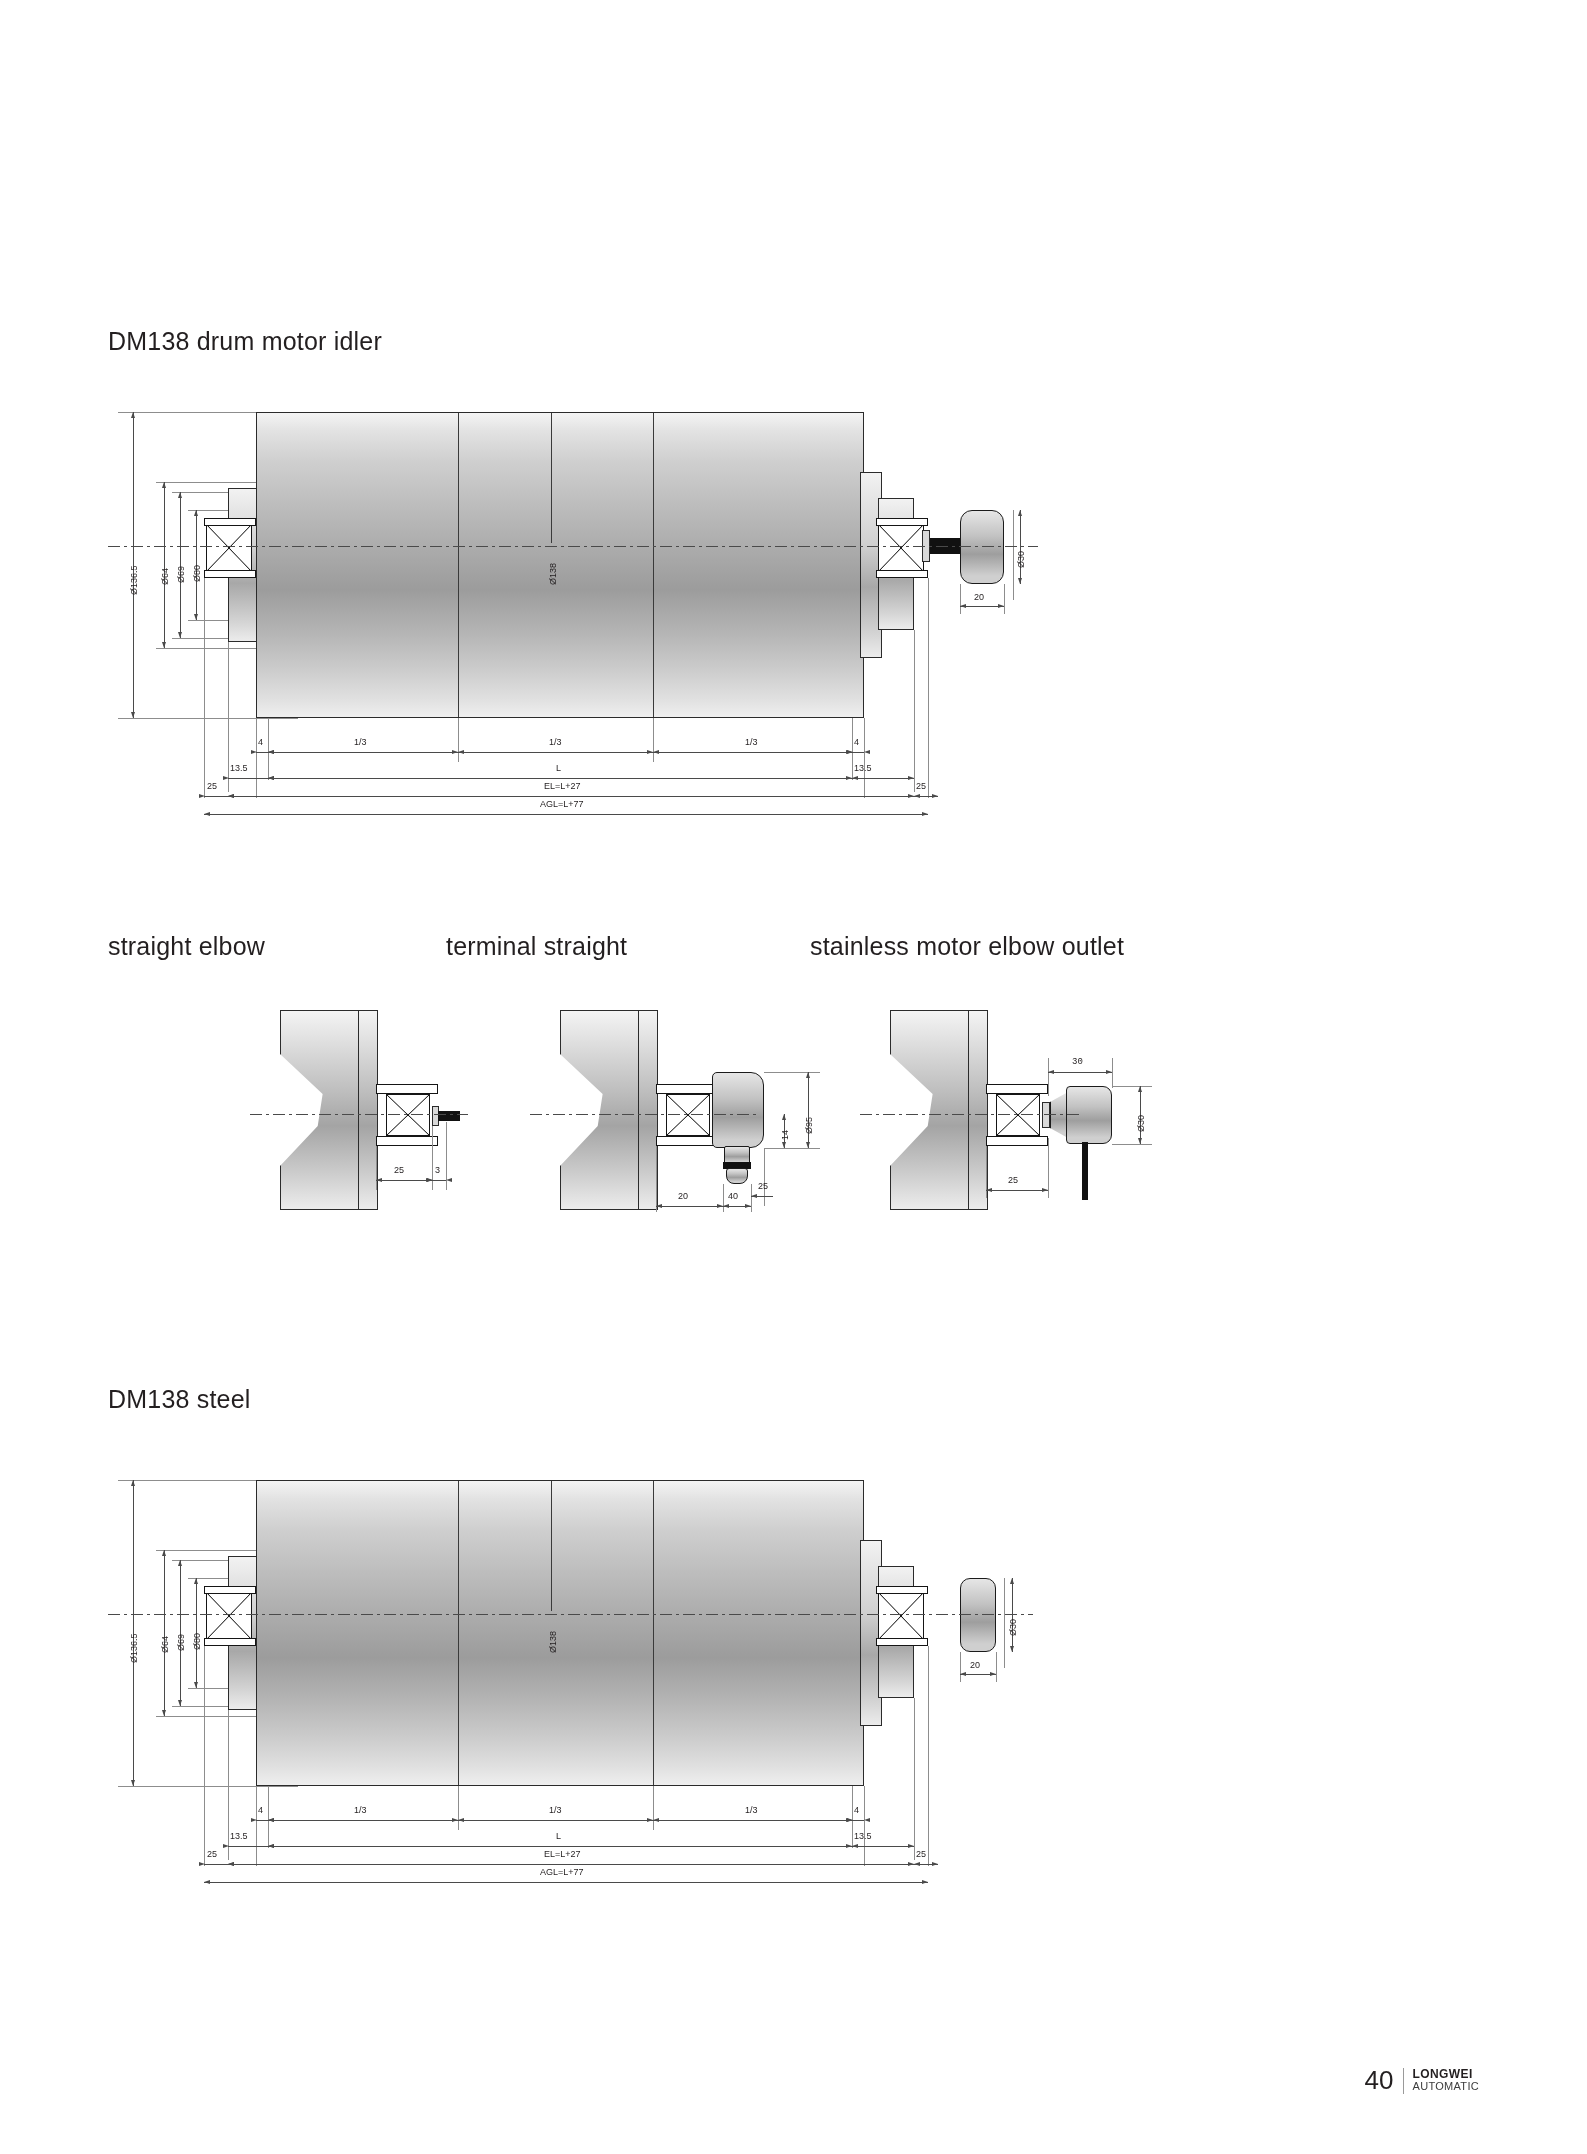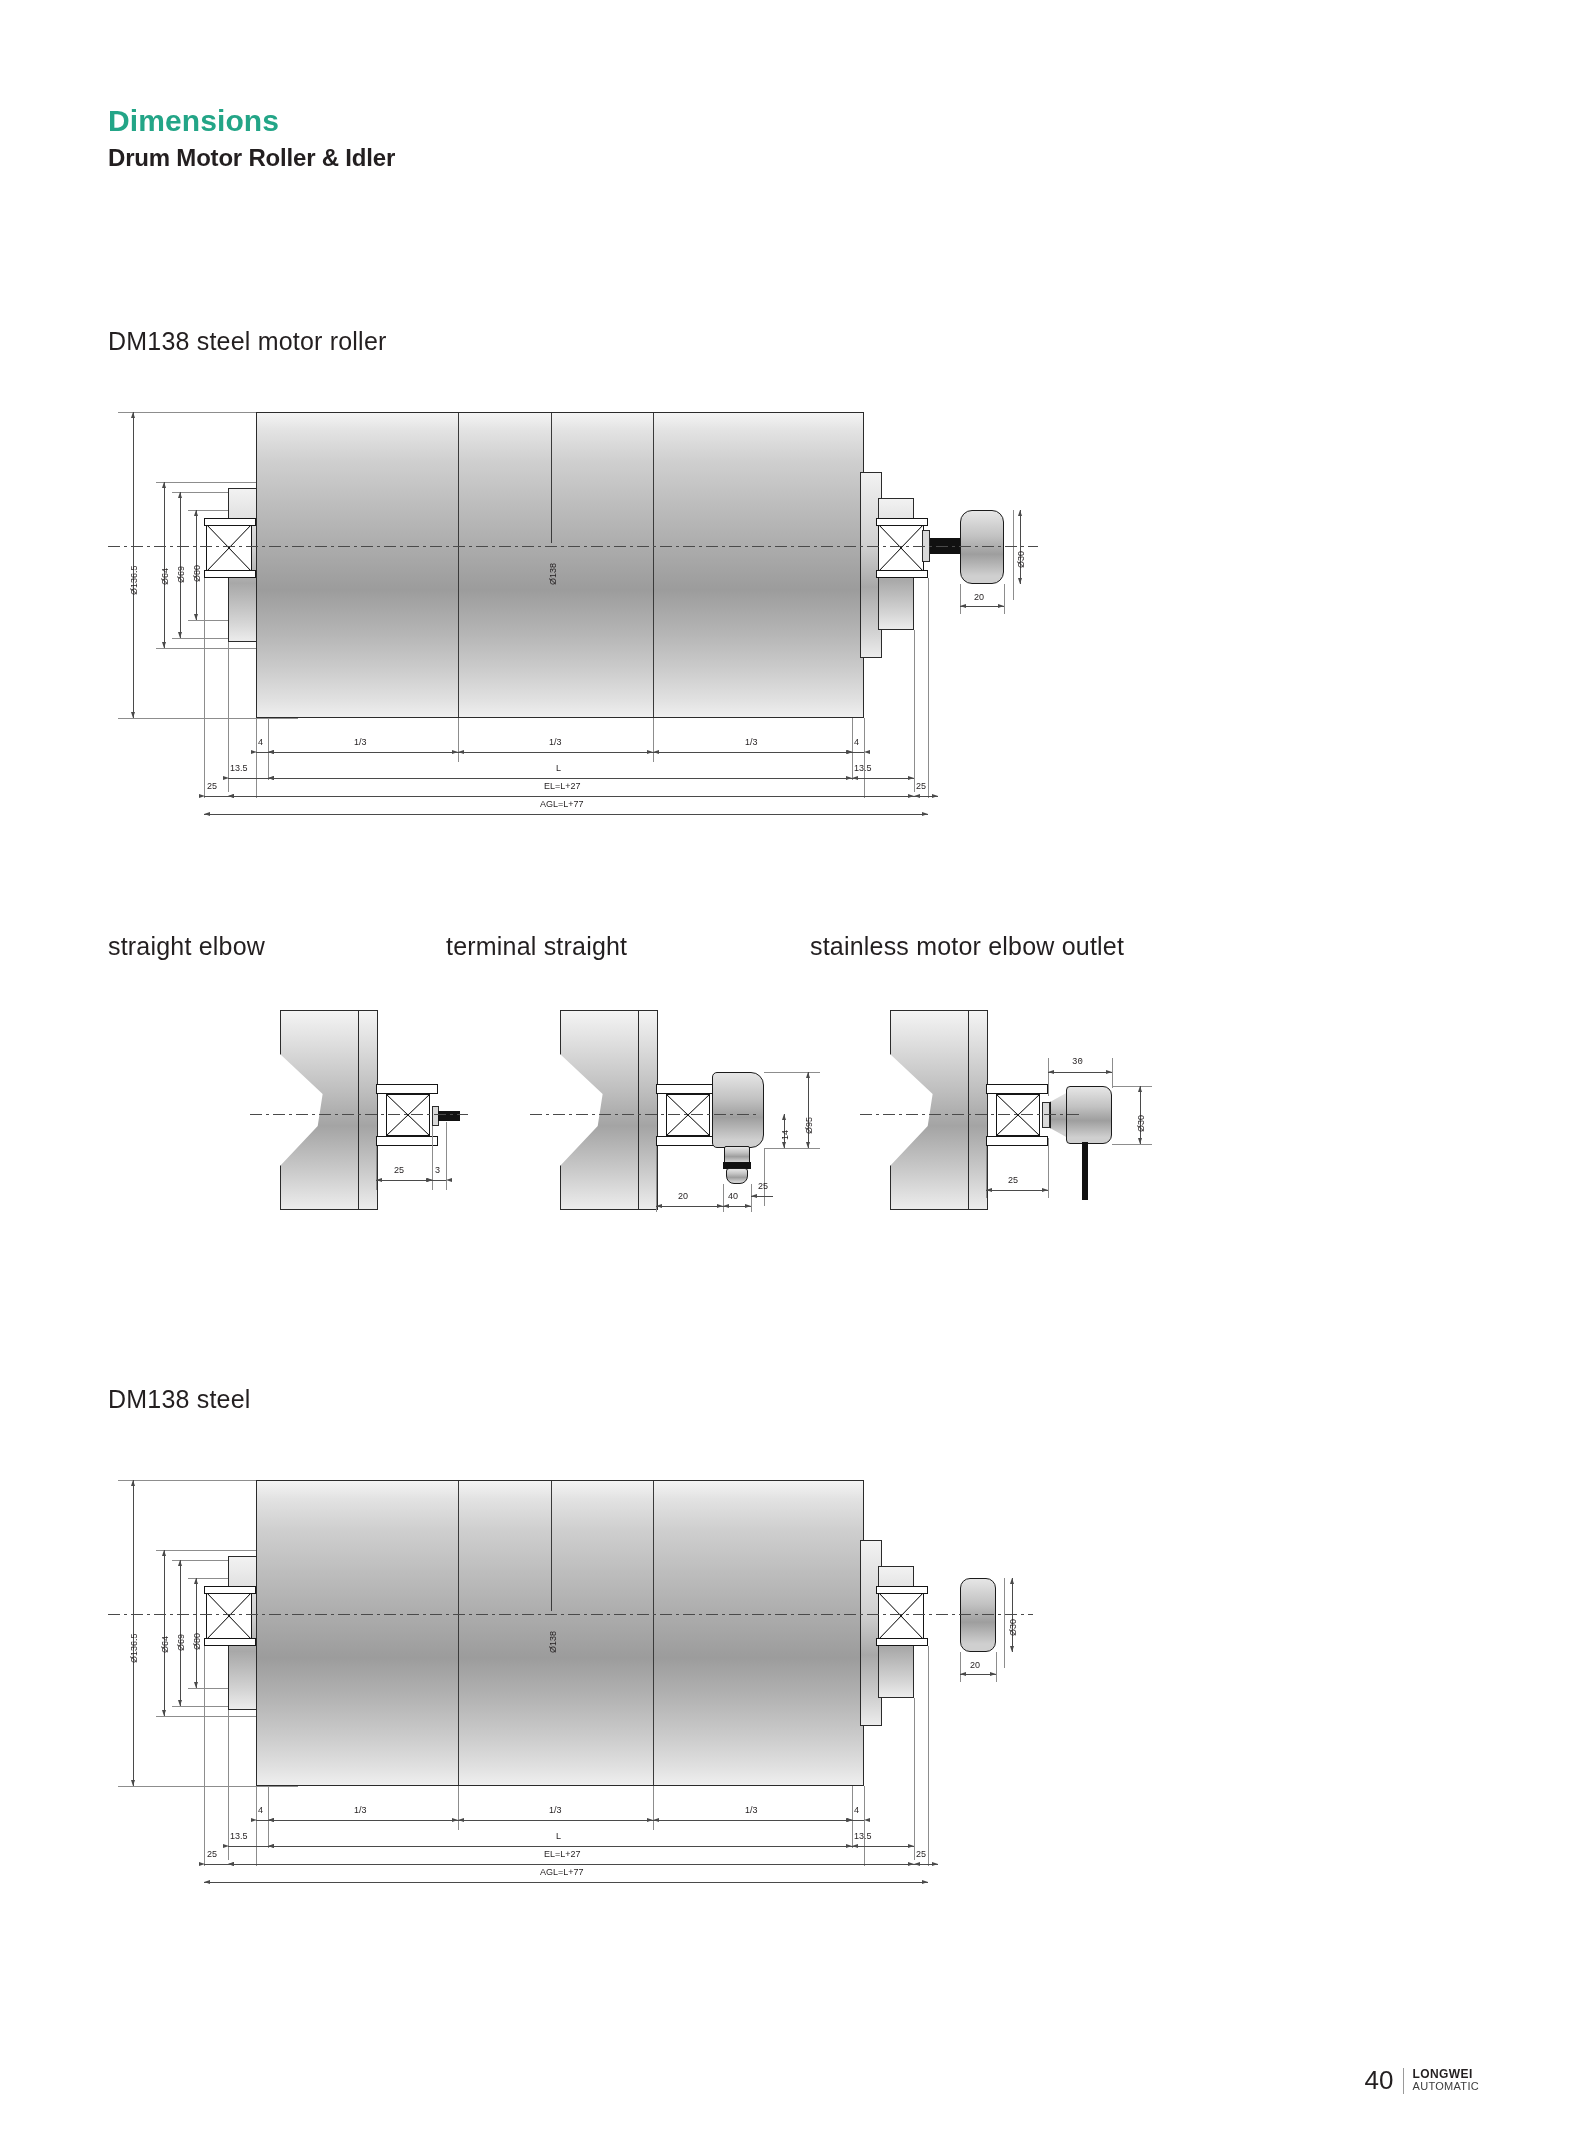--- a/index.html
+++ b/index.html
@@ -79,26 +79,22 @@
   .footer .bar{width:1px;height:26px;background:#9a9a9a;}
   .footer .brand{line-height:1.08;}
   .footer .brand .b1{font-size:12px;font-weight:700;color:#231f20;letter-spacing:.4px;}
   .footer .brand .b2{font-size:11px;font-weight:400;color:#3c3c3c;letter-spacing:.3px;}
 </style>
 </head>
 <body>
 
 <div class="page">
 
-  <div class="hdr">
-    <div class="h1">Dimensions</div>
-    <div class="h2">Drum Motor Roller &amp; Idler</div>
-  </div>
-
-  <div class="sect-title" style="left:108px;top:327px;">DM138 steel motor roller</div>
+
+  <div class="sect-title" style="left:108px;top:327px;">DM138 drum motor idler</div>
 
   <div class="draw" style="left:108px;top:400px;width:1250px;height:430px;">
 
     <div class="ext h" style="left:10px;top:12px;width:180px;"></div>
     <div class="ext h" style="left:10px;top:318px;width:180px;"></div>
     <div class="dl v" style="left:25px;top:12px;height:306px;"></div>
     <div class="arw u" style="left:22.5px;top:12px;"></div>
     <div class="arw d" style="left:22.5px;top:312px;"></div>
     <div class="lbl rot" style="left:21px;top:195px;">Ø136.5</div>
 

